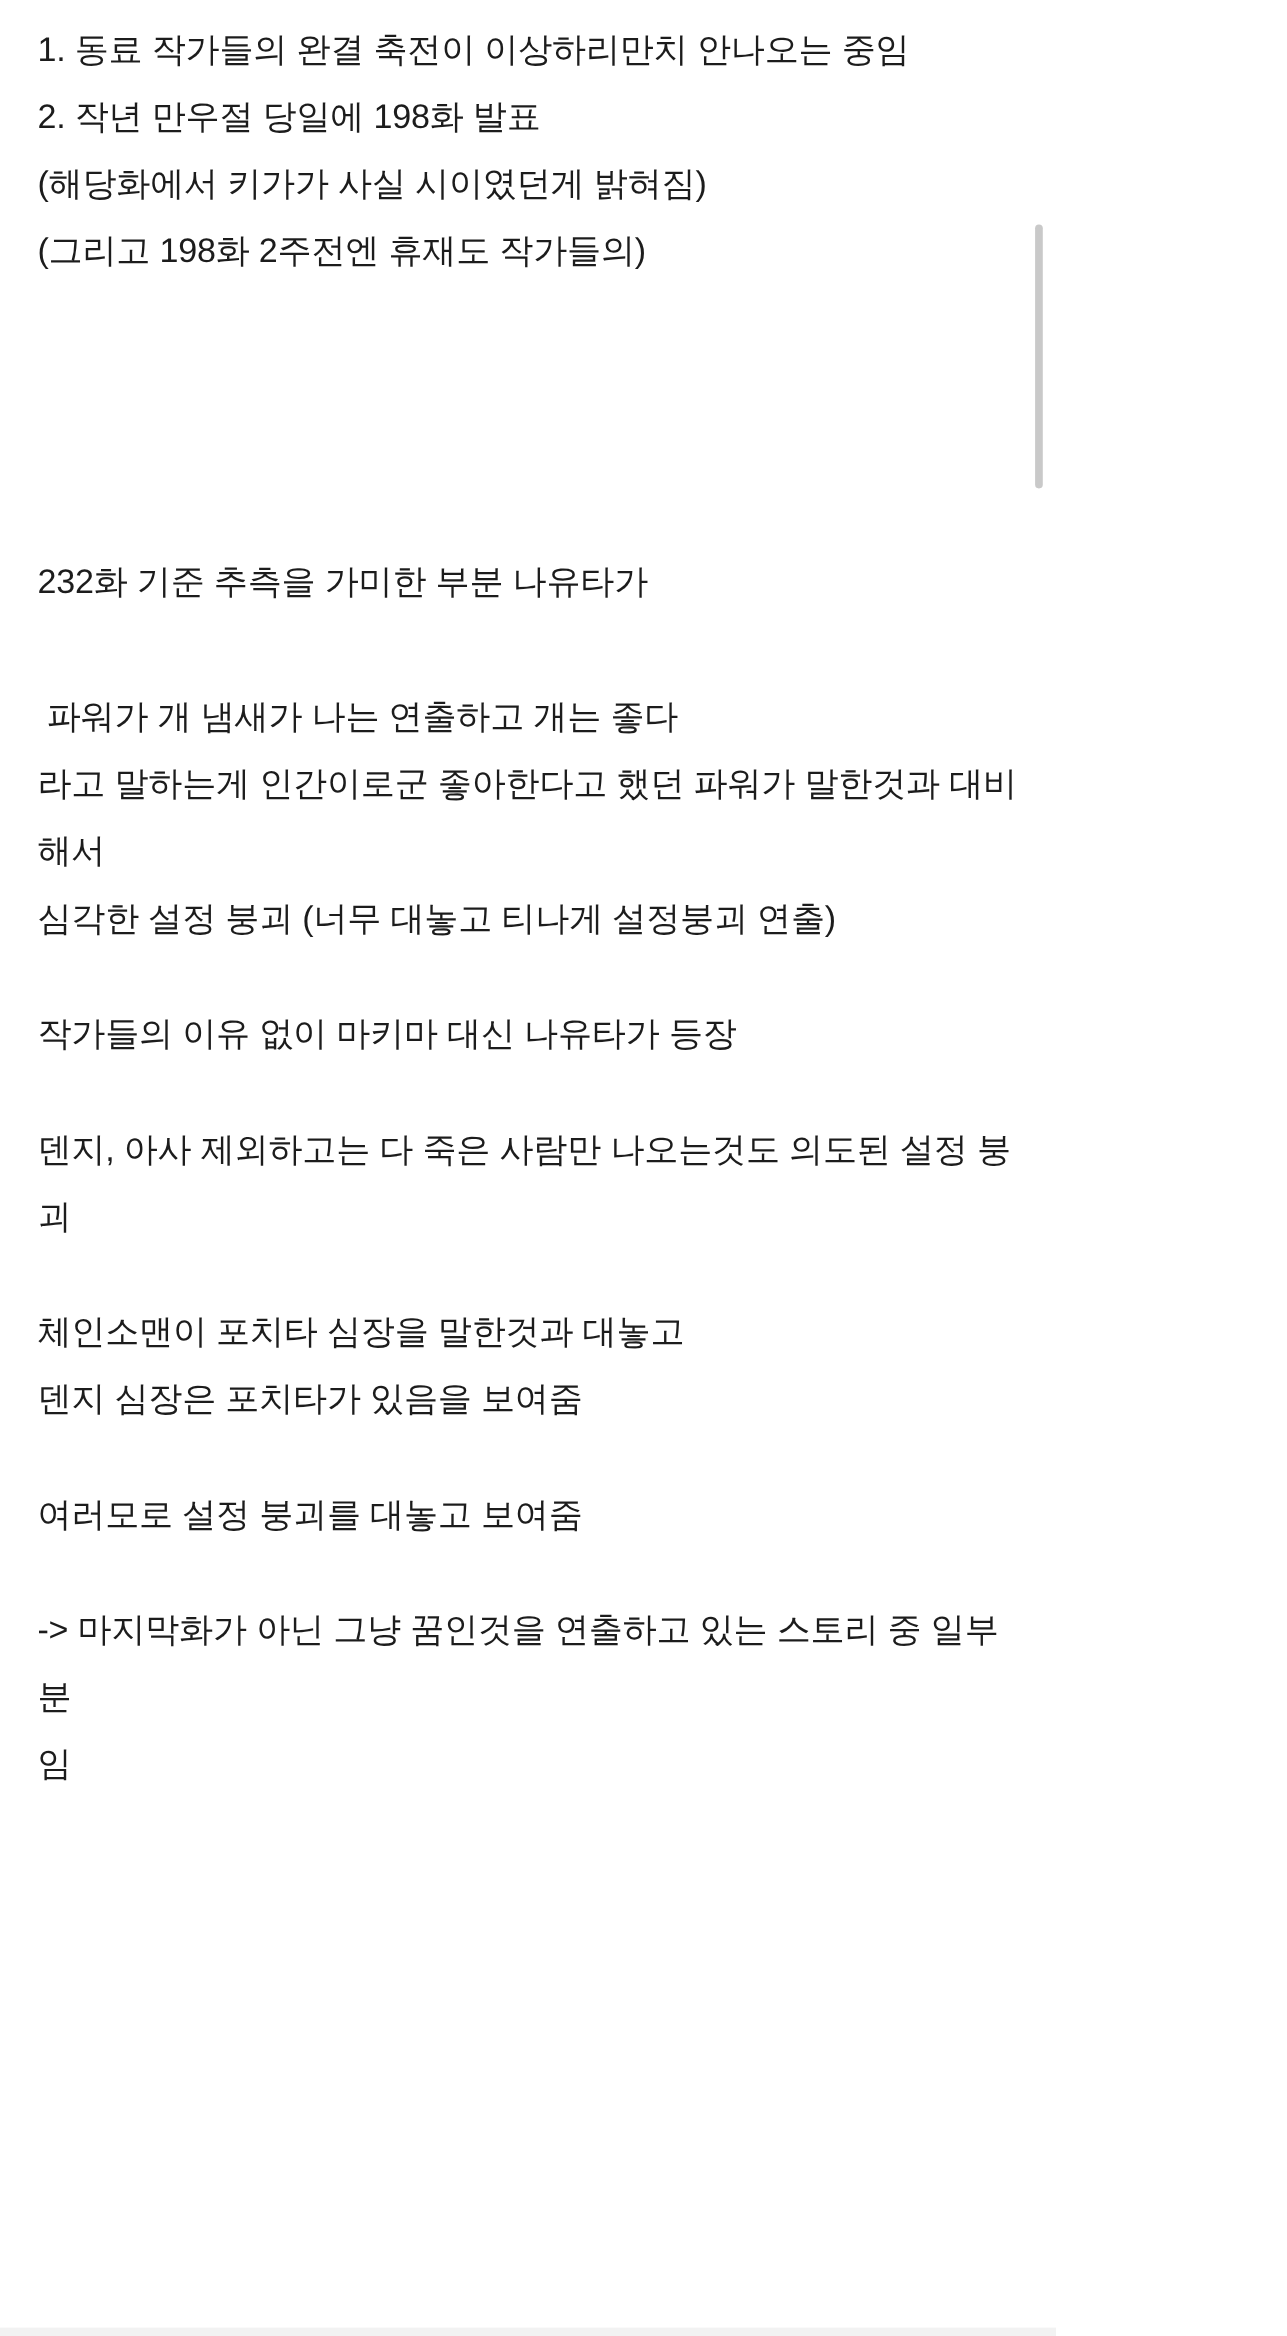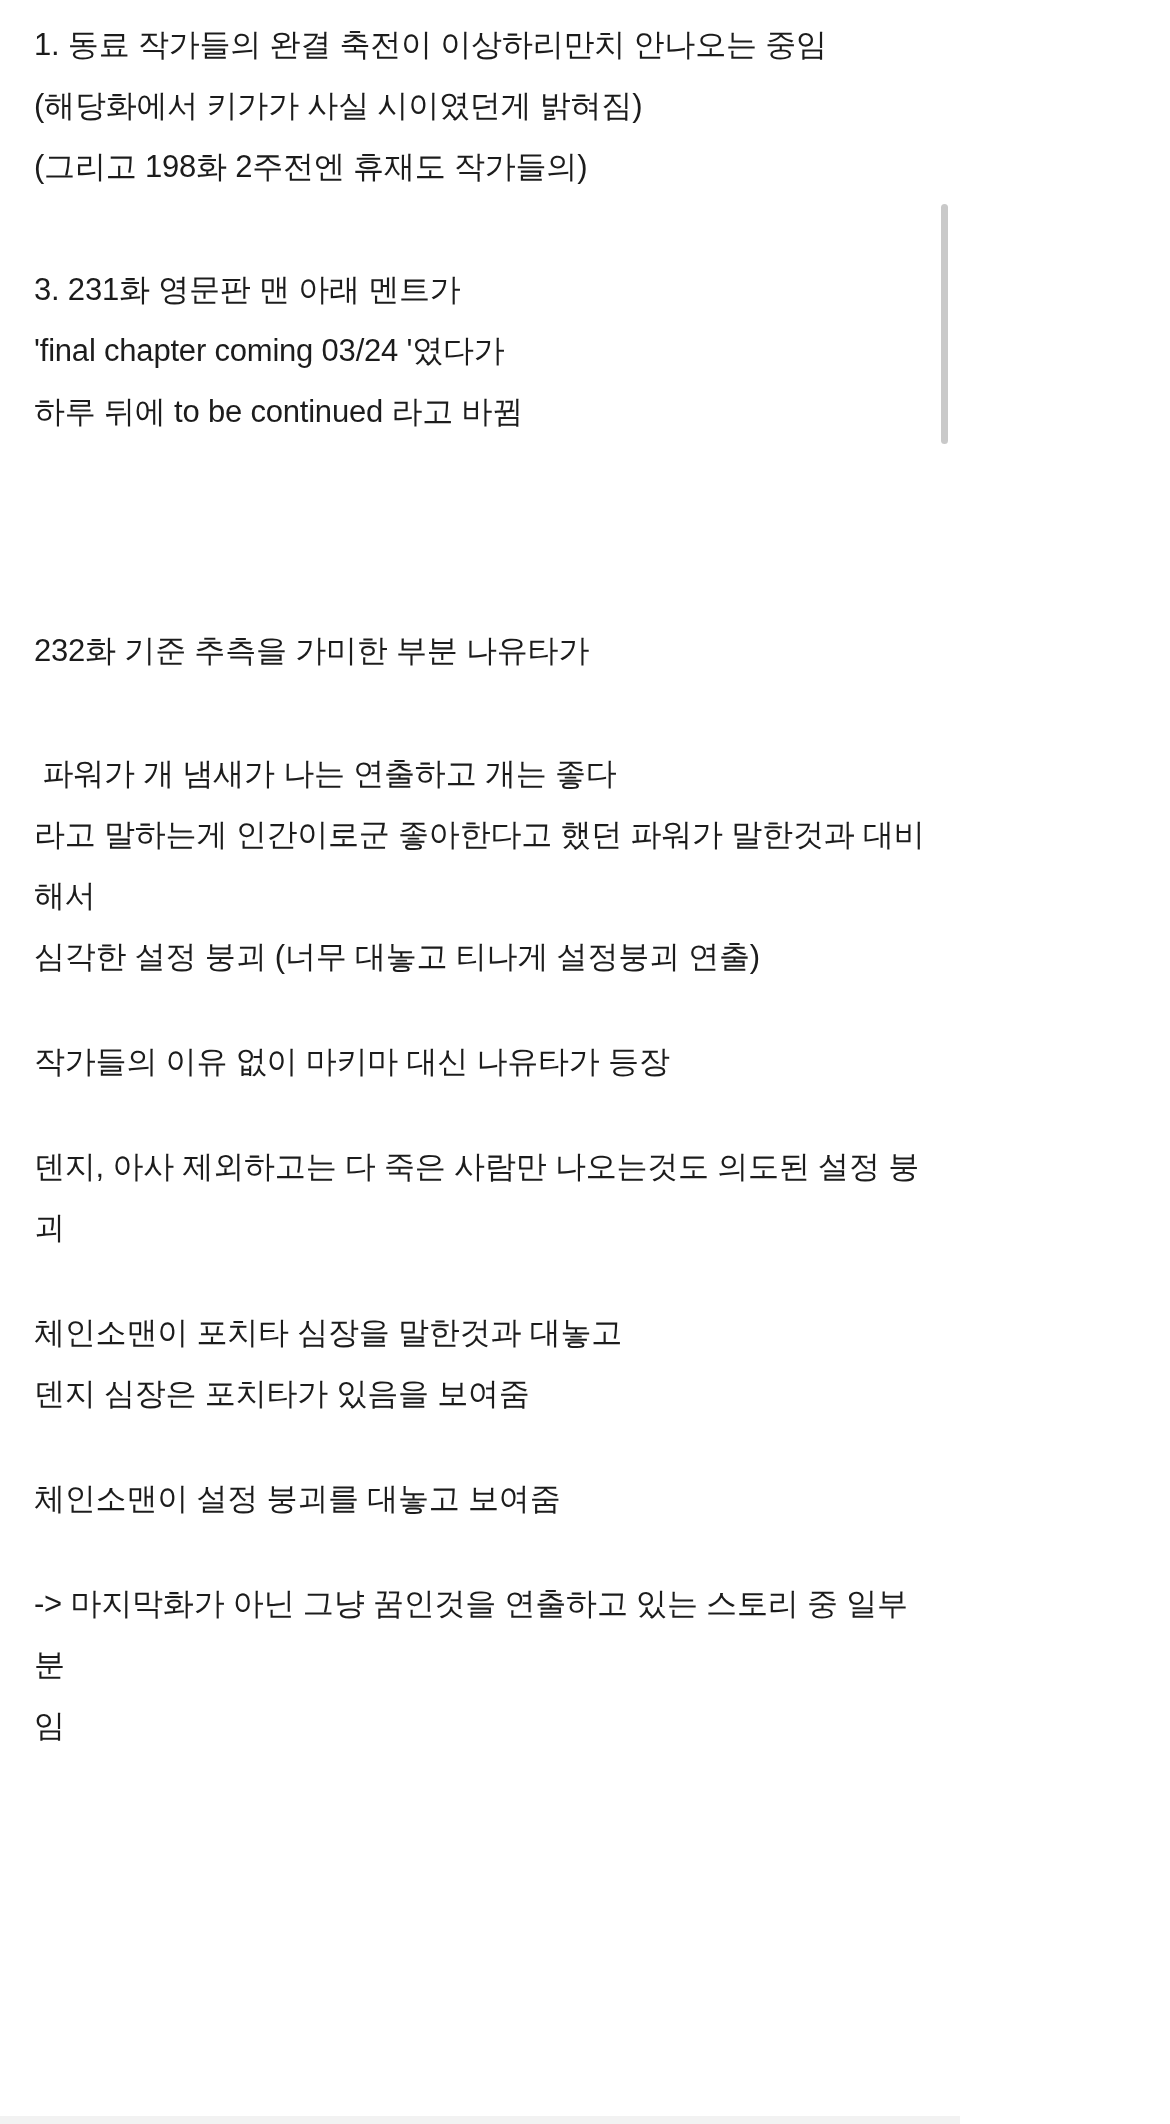--- a/index.html
+++ b/index.html
@@ -62,31 +62,27 @@
     background: #f2f2f2;
   }
 </style>
 </head>
 <body>
 
 <div class="page">
 
   <div class="block">
     <div class="line">1. 동료 작가들의 완결 축전이 이상하리만치 안나오는 중임</div>
+    <div class="line">2. 작년 만우절 당일에 198화 발표</div>
     <div class="line">(해당화에서 키가가 사실 시이였던게 밝혀짐)</div>
     <div class="line">(그리고 198화 2주전엔 휴재도 작가들의)</div>
   </div>
 
   <div class="spacer-md"></div>
 
-  <div class="block">
-    <div class="line">3. 231화 영문판 맨 아래 멘트가</div>
-    <div class="line">'final chapter coming 03/24 '였다가</div>
-    <div class="line">하루 뒤에 to be continued 라고 바뀜</div>
-  </div>
 
   <div class="spacer-xl"></div>
 
   <div class="block">
     <div class="line">232화 기준 추측을 가미한 부분 나유타가</div>
   </div>
 
   <div class="spacer-md"></div>
 
   <div class="block">
@@ -110,21 +106,21 @@
   <div class="spacer-sm"></div>
 
   <div class="block">
     <div class="line">체인소맨이 포치타 심장을 말한것과 대놓고</div>
     <div class="line">덴지 심장은 포치타가 있음을 보여줌</div>
   </div>
 
   <div class="spacer-sm"></div>
 
   <div class="block">
-    <div class="line">체인소맨이 설정 붕괴를 대놓고 보여줌</div>
+    <div class="line">여러모로 설정 붕괴를 대놓고 보여줌</div>
   </div>
 
   <div class="spacer-sm"></div>
 
   <div class="block">
     <div class="line">-&gt; 마지막화가 아닌 그냥 꿈인것을 연출하고 있는 스토리 중 일부분</div>
     <div class="line">임</div>
   </div>
 
   <div class="scrollbar-track">

